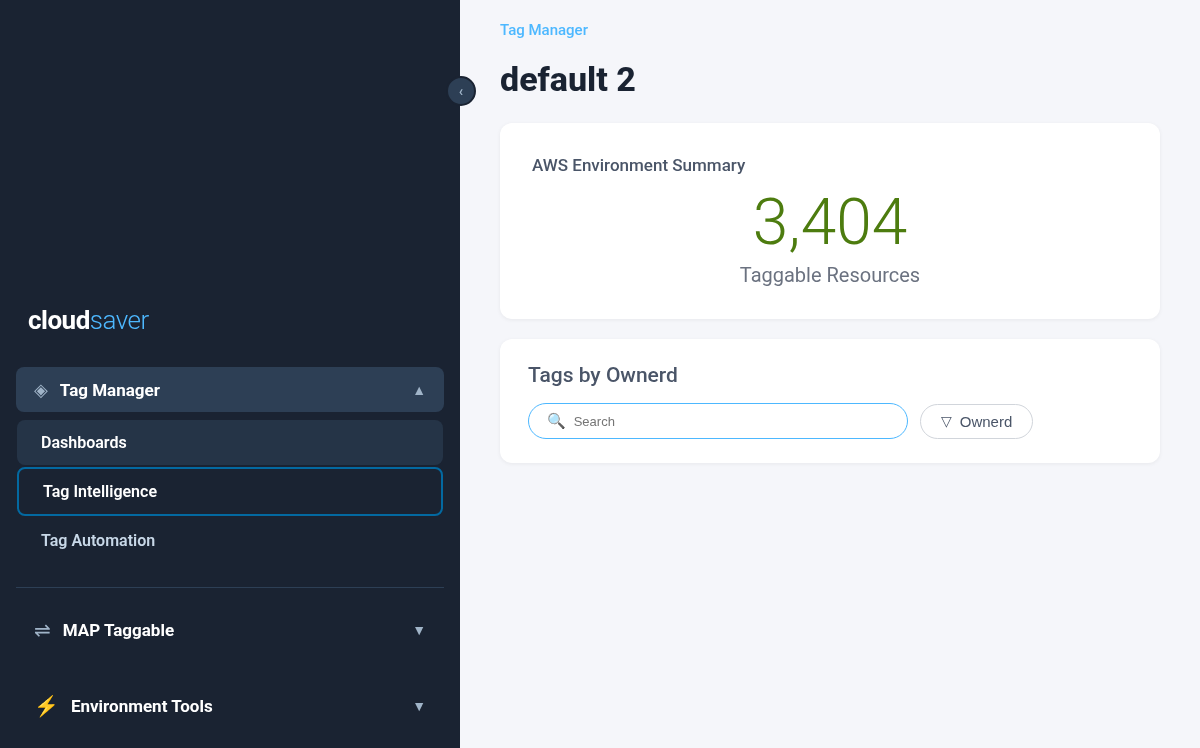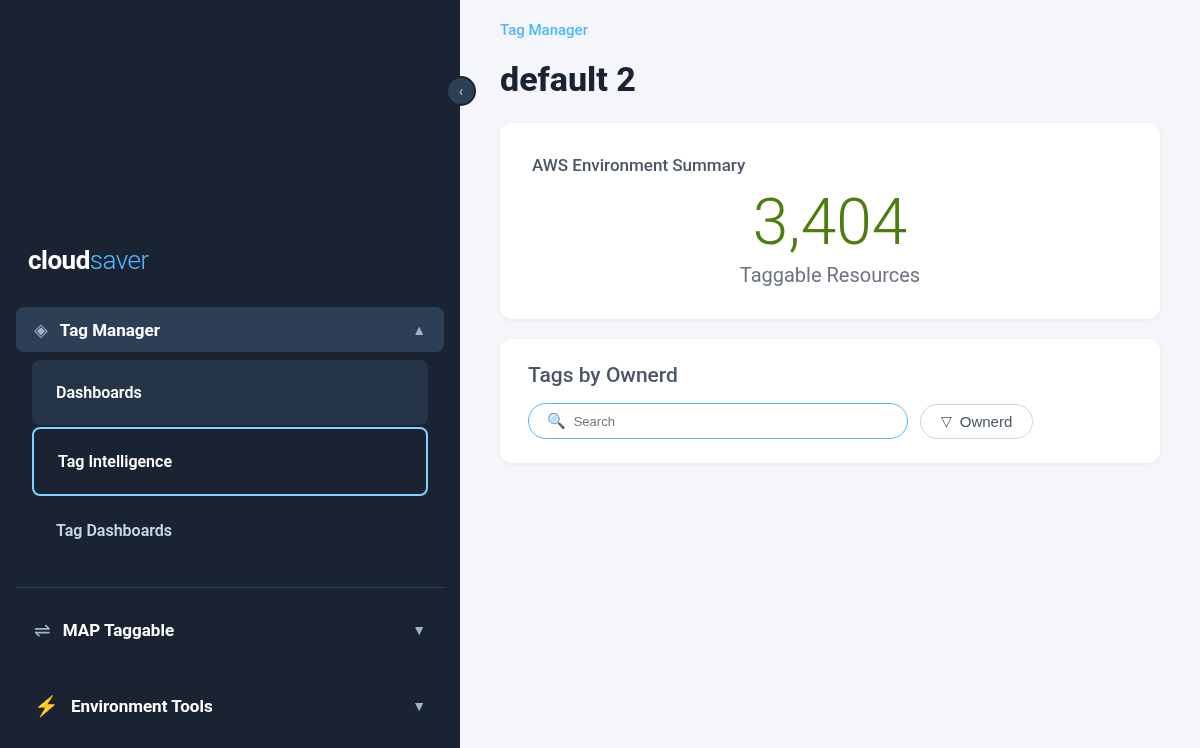--- a/index.html
+++ b/index.html
@@ -103,36 +103,36 @@
     }
 
     .nav-sub-items {
       display: flex;
       flex-direction: column;
       gap: 2px;
       padding: 4px 0;
     }
 
     .nav-sub-item {
-      padding: 23px 24px;
+      padding: 13px 24px;
       color: #c8d8e8;
       font-size: 16px;
       font-weight: 600;
       border-radius: 8px;
       cursor: pointer;
-      margin: 0 16px;
+      margin: 0 1px;
     }
 
     .nav-sub-item.active {
       background: #253447;
       color: #ffffff;
     }
 
     .nav-sub-item.selected-outline {
-      border: 2px solid #7dd3fc;
+      border: 2px solid #0369a1;
       color: #ffffff;
       background: transparent;
     }
 
     .nav-divider {
       height: 1px;
       background: #2d3f55;
       margin: 8px 16px;
     }
 
@@ -309,21 +309,21 @@
     </div>
 
     <div class="nav-sub-items">
       <div class="nav-sub-item active">
         <span>Dashboards</span>
       </div>
       <div class="nav-sub-item selected-outline">
         <span>Tag Intelligence</span>
       </div>
       <div class="nav-sub-item">
-        <span>Tag Dashboards</span>
+        <span>Tag Automation</span>
       </div>
     </div>
   </div>
 
   <div class="nav-divider"></div>
 
   <div class="nav-section-other">
     <div class="nav-group-header-other">
       <div class="nav-group-header-left">
         <span class="nav-icon" style="font-size:20px;">⇌</span>

